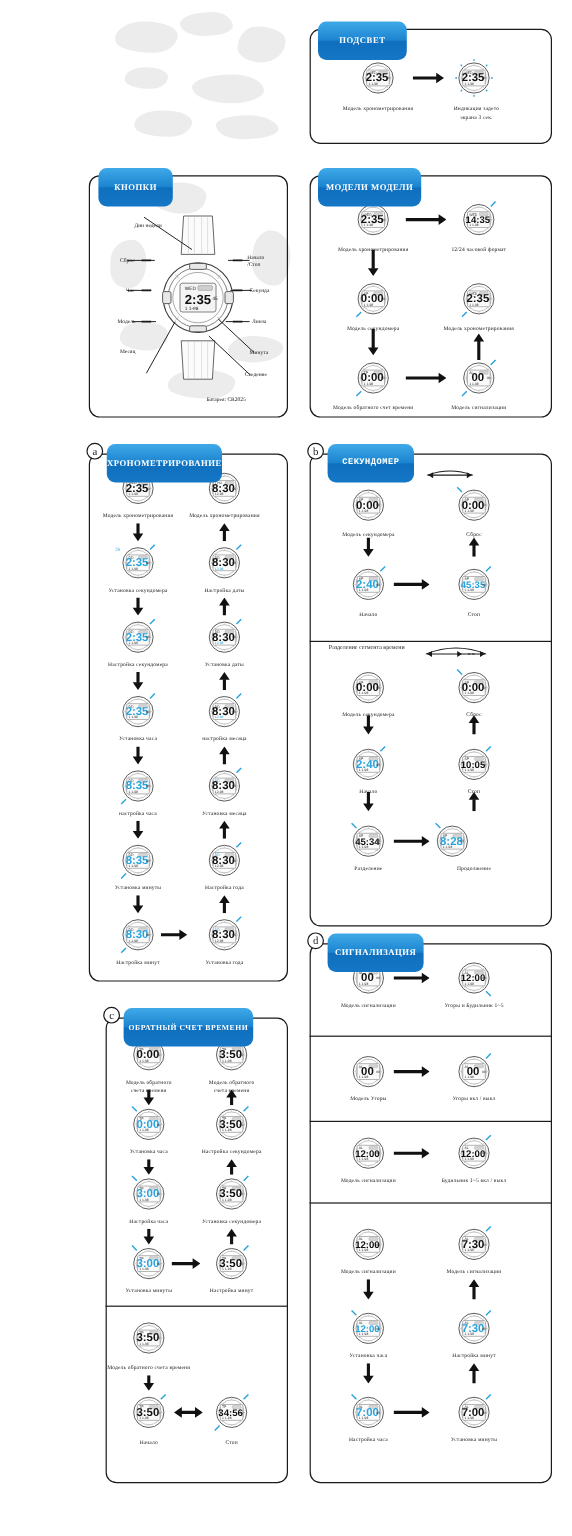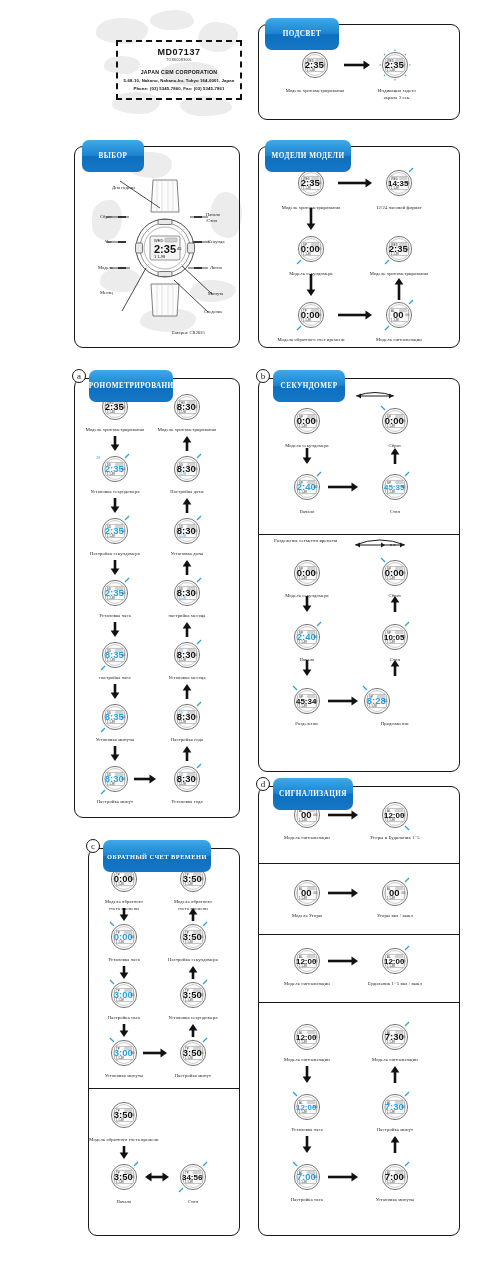--- a/index.html
+++ b/index.html
@@ -161,44 +161,37 @@
   <div class="camo" style="left:160px;top:62px;width:60px;height:24px;border-radius:55% 45% 45% 55%/45% 55% 45% 55%;"></div>
   <div class="camo" style="left:112px;top:92px;width:48px;height:22px;"></div>
   <div class="camo" style="left:180px;top:96px;width:52px;height:20px;border-radius:50% 50% 60% 40%/40% 60% 40% 60%;"></div>
   <div class="camo" style="left:128px;top:152px;width:44px;height:26px;"></div>
   <div class="camo" style="left:92px;top:200px;width:30px;height:40px;border-radius:60% 40% 50% 50%/50% 50% 60% 40%;"></div>
   <div class="camo" style="left:210px;top:192px;width:32px;height:46px;"></div>
   <div class="camo" style="left:100px;top:268px;width:40px;height:24px;"></div>
   <div class="camo" style="left:190px;top:280px;width:46px;height:22px;border-radius:45% 55% 55% 45%/55% 45% 55% 45%;"></div>
   <div class="camo" style="left:140px;top:308px;width:56px;height:24px;"></div>
 
-  <div class="idbox" style="left:116px;top:40px;width:126px;height:60px;">
-    <div class="model">MD07137</div>
-    <div class="sub">TO3BC0R3005</div>
-    <div class="corp">JAPAN CBM CORPORATION</div>
-    <div class="addr">5-68-10, Nakano, Nakano-ku, Tokyo 164-0001, Japan</div>
-    <div class="phone">Phone: (03) 5345-7860, Fax: (03) 5345-7861</div>
-  </div>
 
   <div class="panel" style="left:258px;top:24px;width:202px;height:96px;"></div>
   <div class="pill" style="left:265px;top:18px;width:74px;">ПОДСВЕТ</div>
 
   <div class="panel" style="left:74px;top:146px;width:166px;height:202px;"></div>
-  <div class="pill" style="left:82px;top:140px;width:62px;">ВЫБОР</div>
+  <div class="pill" style="left:82px;top:140px;width:62px;">КНОПКИ</div>
 
   <div class="panel" style="left:258px;top:146px;width:202px;height:202px;"></div>
   <div class="pill" style="left:265px;top:140px;width:86px;">МОДЕЛИ МОДЕЛИ</div>
 
   <div class="panel" style="left:74px;top:378px;width:166px;height:440px;"></div>
   <div class="sec-letter" style="left:72px;top:369px;">a</div>
-  <div class="pill" style="left:89px;top:370px;width:84px;">ХРОНОМЕТРИРОВАНИЕ</div>
+  <div class="pill" style="left:89px;top:370px;width:96px;">ХРОНОМЕТРИРОВАНИЕ</div>
 
   <div class="panel" style="left:258px;top:378px;width:202px;height:394px;"></div>
   <div class="sec-letter" style="left:256px;top:369px;">b</div>
-  <div class="pill" style="left:273px;top:370px;width:72px;">СЕКУНДОМЕР</div>
+  <div class="pill" style="left:273px;top:370px;width:72px;font-family:Liberation Mono, monospace;">СЕКУНДОМЕР</div>
   <div class="panel-inner-divider" style="left:258px;top:534px;width:202px;"></div>
 
   <div class="panel" style="left:88px;top:848px;width:152px;height:388px;"></div>
   <div class="sec-letter" style="left:86px;top:839px;">c</div>
   <div class="pill small" style="left:103px;top:840px;width:108px;">ОБРАТНЫЙ СЧЕТ ВРЕМЕНИ</div>
   <div class="panel-inner-divider" style="left:88px;top:1088px;width:152px;"></div>
 
   <div class="panel" style="left:258px;top:786px;width:202px;height:450px;"></div>
   <div class="sec-letter" style="left:256px;top:777px;">d</div>
   <div class="pill" style="left:273px;top:778px;width:80px;">СИГНАЛИЗАЦИЯ</div>

